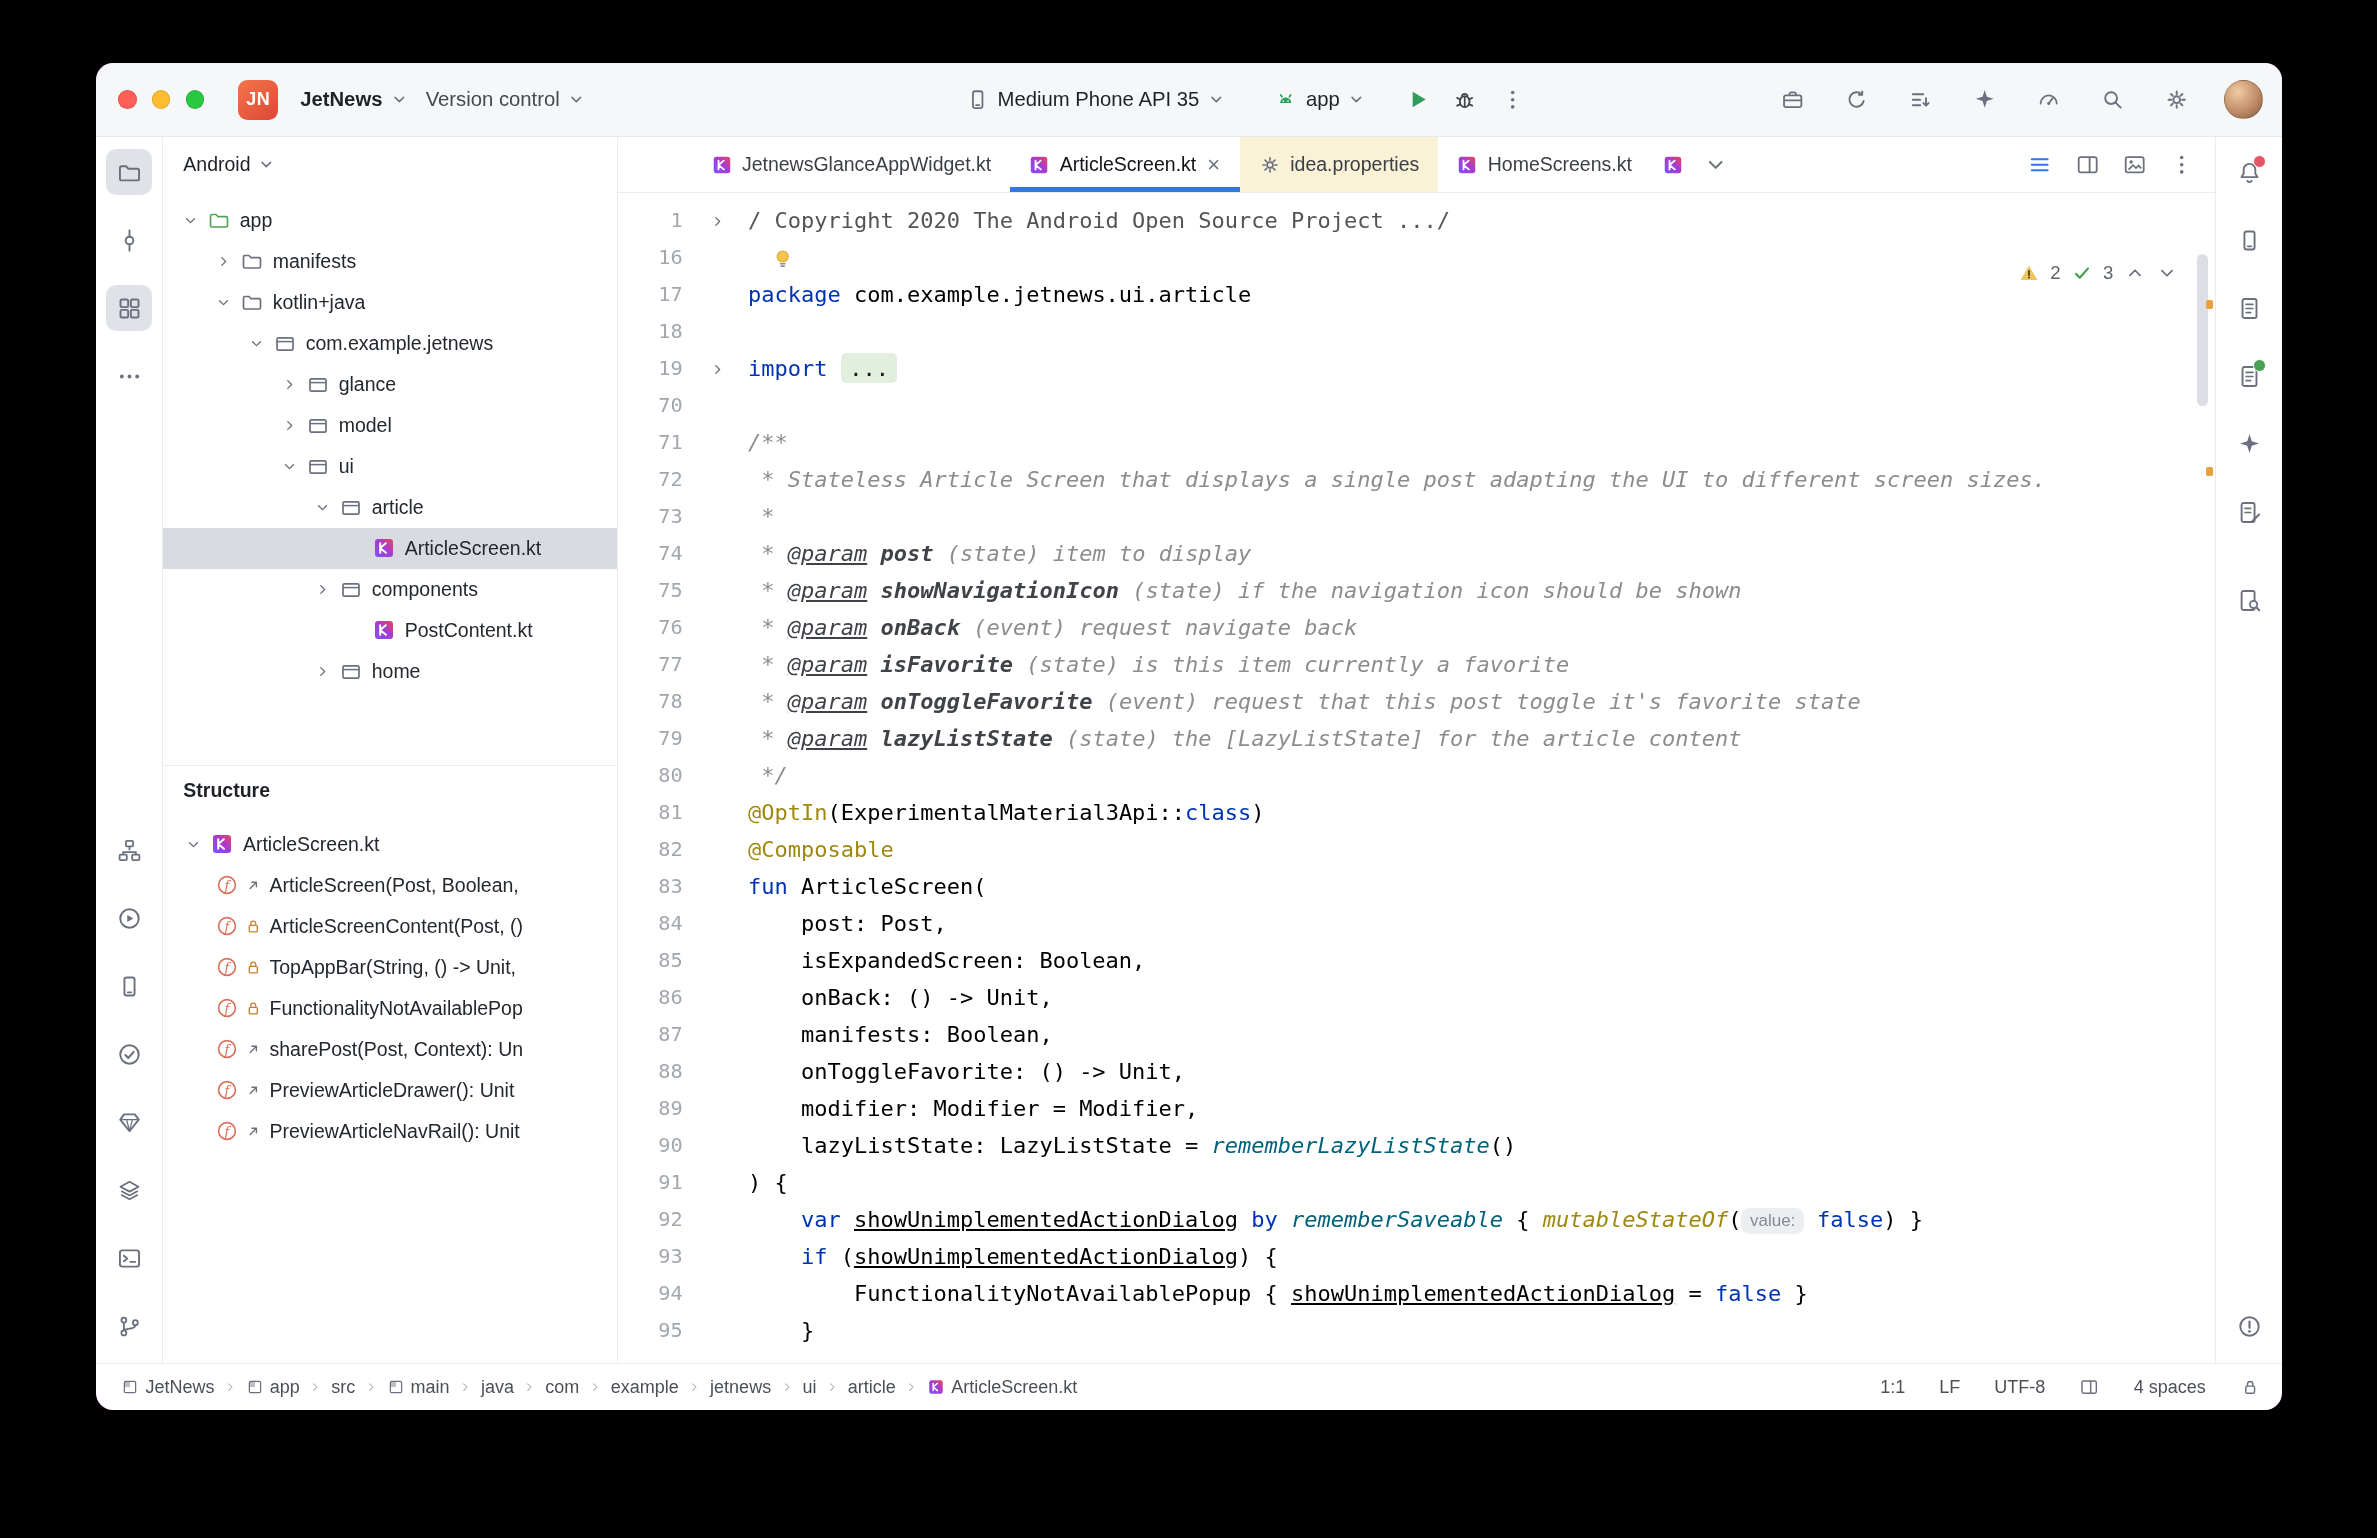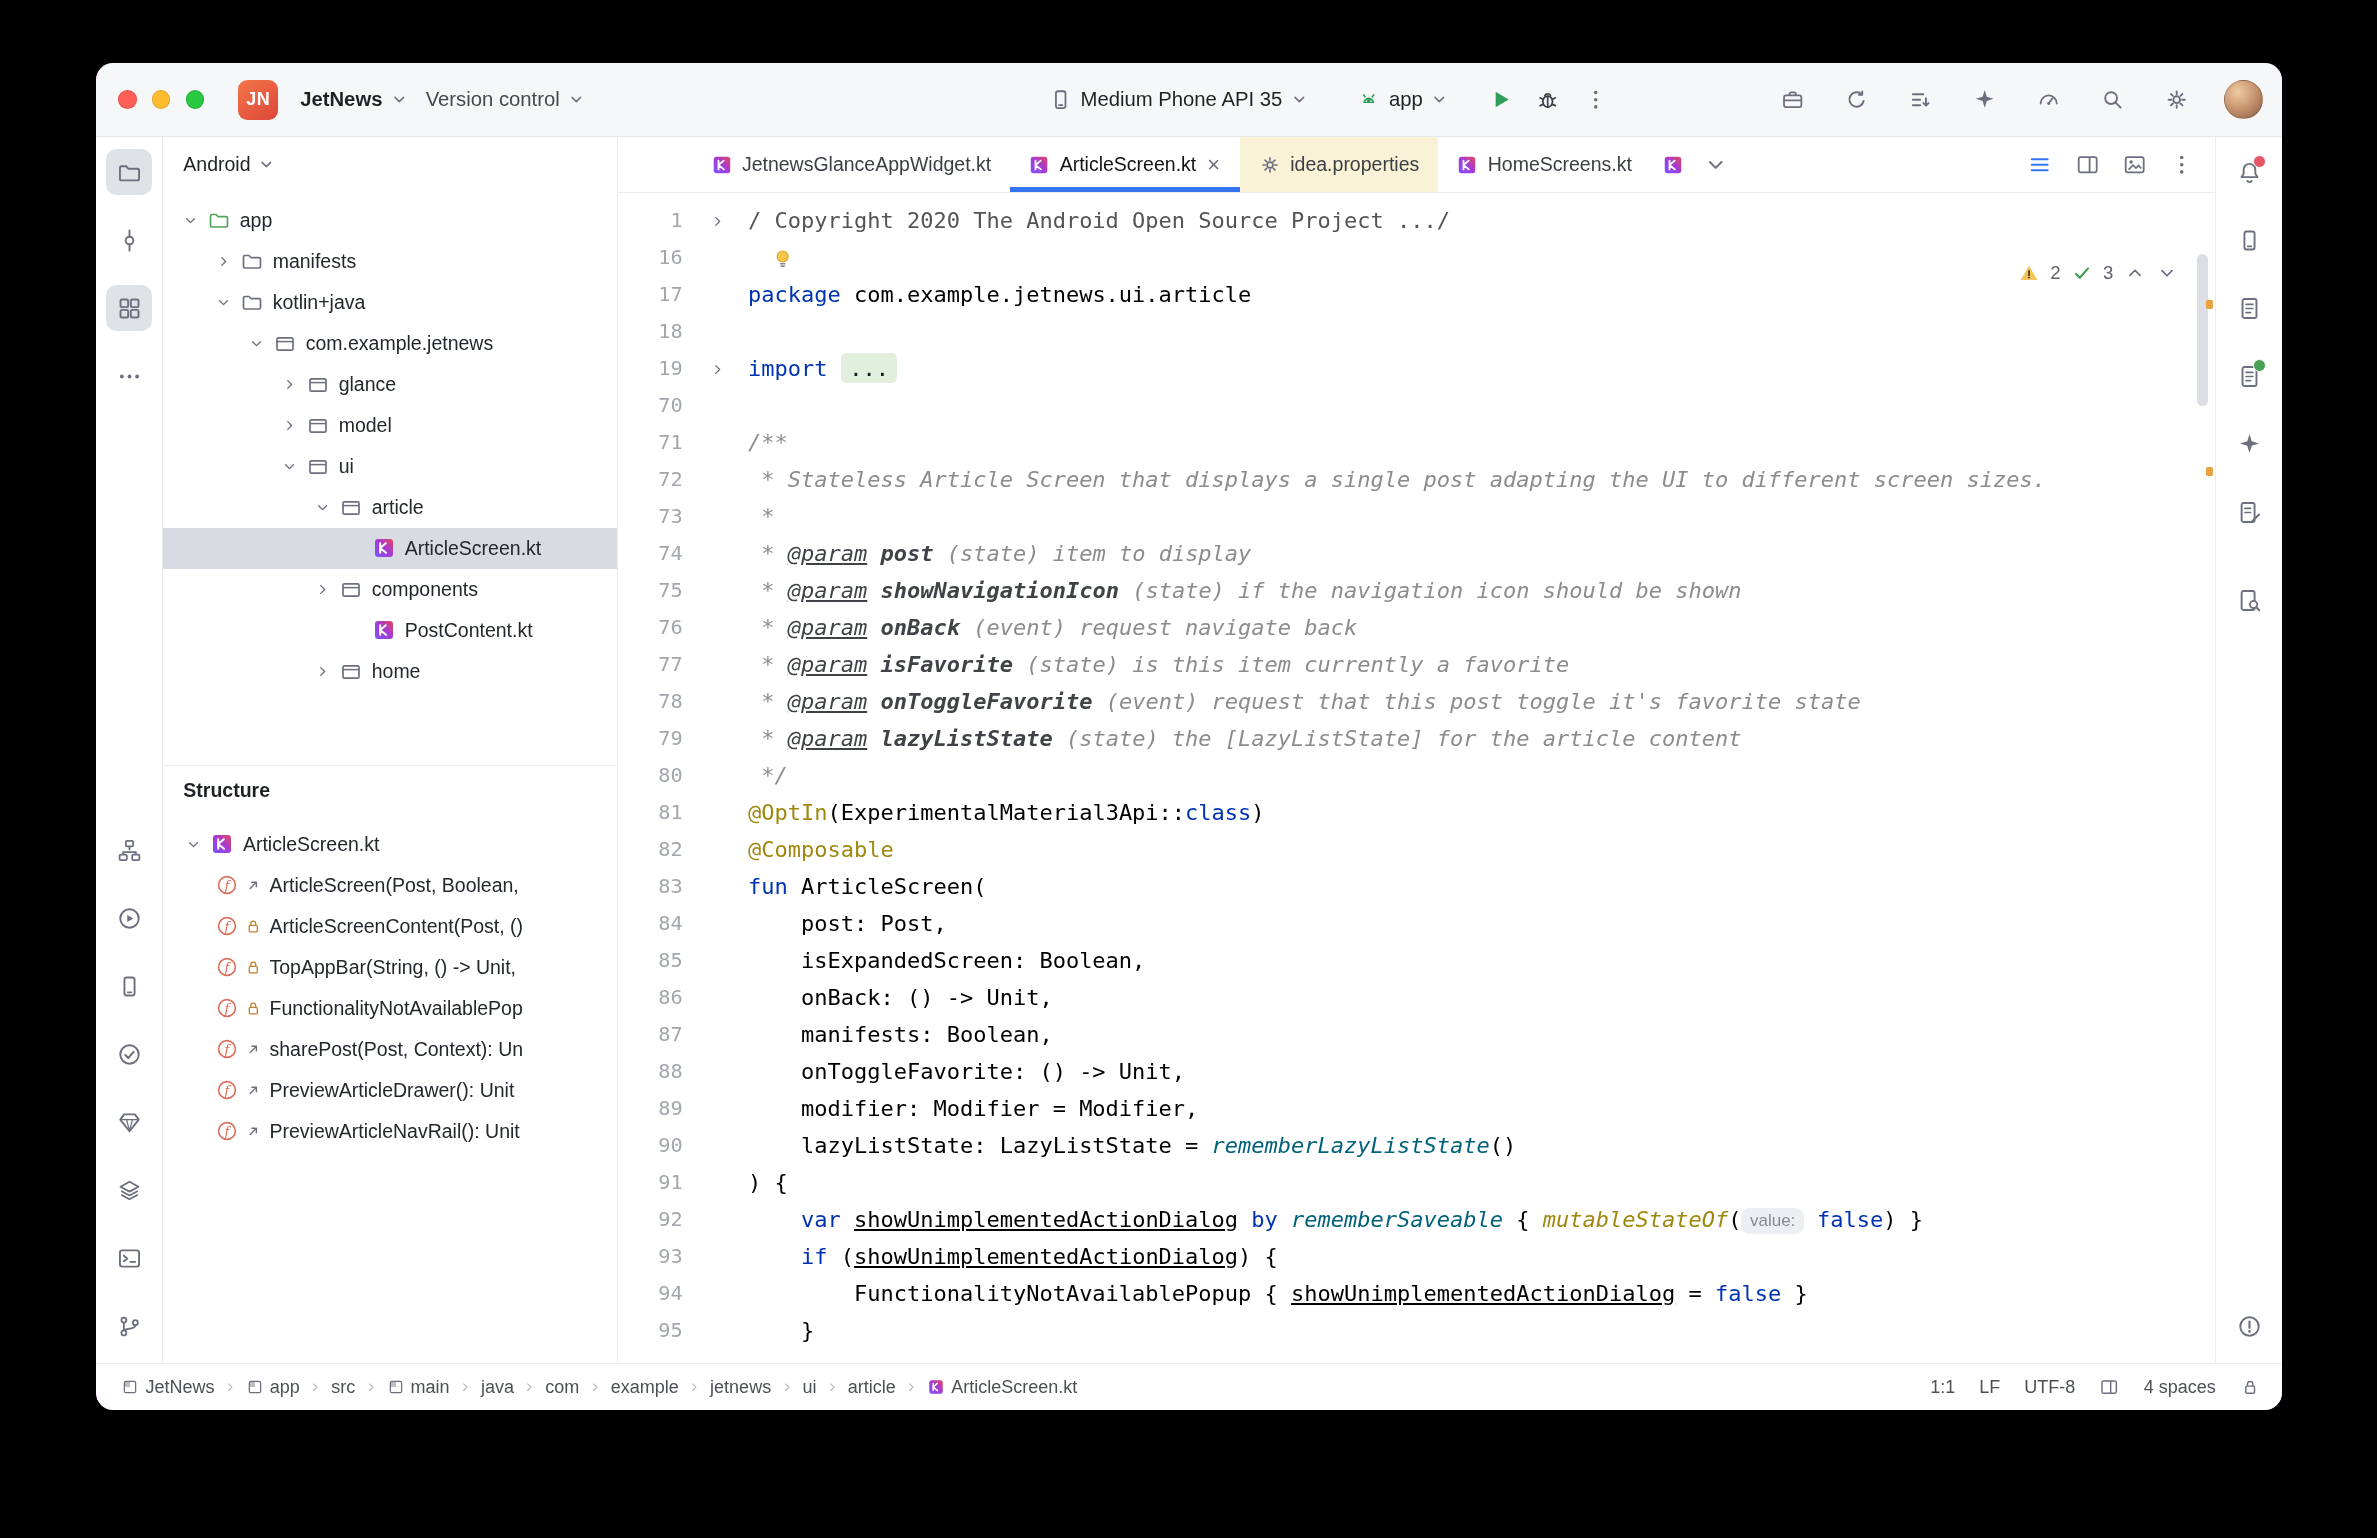--- a/index.html
+++ b/index.html
@@ -6,21 +6,21 @@
   html,body{width:2377px;height:1538px;background:#000;font-family:"Liberation Sans",sans-serif;overflow:hidden}
   .window{position:absolute;left:96px;top:63px;width:2186px;height:1347px;background:#a21caf;border-radius:17px;overflow:hidden;box-shadow:0 34px 102px rgba(0,0,0,.6);display:flex;flex-direction:column}
   
   .titlebar{height:74px;flex:none;background:#f6f7f9;border-bottom:0.8px solid #e6e8ec;display:flex;align-items:center;padding:0 18.6px 0 22px;position:relative}
   .traffic{display:flex;gap:15.2px;margin-right:34px}
   .tdot{width:18.6px;height:18.6px;border-radius:50%;border:0.8px solid rgba(0,0,0,.12)}
   .tb-logo{width:40px;height:40px;border-radius:9.3px;background:linear-gradient(140deg,#f4764a,#dd4637);color:#fff;font-weight:bold;font-size:18px;display:flex;align-items:center;justify-content:center;letter-spacing:0.4px;margin-right:13.5px}
   .tb-item{display:flex;align-items:center;gap:7.6px;padding:6.8px 8.5px;border-radius:8.5px;color:#1e2126;font-size:20.3px;white-space:nowrap}
   .tb-strong{font-weight:bold}
   .tb-muted{color:#45494f}
-  .tb-center{position:absolute;left:943px;top:0;height:100%;display:flex;align-items:center;gap:8.5px}
+  .tb-center{position:absolute;left:860px;top:0;height:100%;display:flex;align-items:center;gap:8.5px}
   .tb-iconbtn{width:39px;height:39px;border-radius:8.5px;display:flex;align-items:center;justify-content:center}
   .tb-right{margin-left:auto;display:flex;align-items:center;gap:27px;padding-right:6.8px}
   .tb-right .tbtn{width:37px;height:37px;border-radius:8.5px;display:flex;align-items:center;justify-content:center}
   .avatar{width:39px;height:39px;border-radius:50%;margin-left:22px;background:radial-gradient(circle at 35% 30%,#f0cba2,#c08d68 55%,#7e5a45);border:0.8px solid rgba(0,0,0,.15)}
   
   .ic{width:25.4px;height:25.4px;color:#6C707E;flex:none;display:inline-block;vertical-align:middle}
   .ic-sm{width:18.6px;height:18.6px}
   .green{color:#2f9e5b}
   .blue{color:#3574F0}
   .dark{color:#3d4148}
@@ -95,21 +95,21 @@
   .inspections .ic{width:22px;height:22px}
   .vthumb{position:absolute;right:6.8px;top:61px;width:11px;height:152px;border-radius:6px;background:#dcdee3}
   .mark{position:absolute;right:2.5px;width:6.8px;height:8.5px;border-radius:1.7px;background:#E9A23F}
   .m1{top:107px}.m2{top:274px}
   
   .statusbar{height:47px;flex:none;border-top:0.8px solid #ebecef;display:flex;align-items:center;padding:0 22px;font-size:18px;color:#4c5056;background:#fff}
   .crumbs{display:flex;align-items:center;gap:5.1px;white-space:nowrap;overflow:hidden}
   .crumb{display:flex;align-items:center;gap:6px;padding:2.5px 3.4px;border-radius:5.1px}
   .crumb .ic{width:18px;height:18px}
   .crumbs .sep{width:14.4px;height:14.4px;color:#b3b7bd}
-  .sb-right{margin-left:auto;display:flex;align-items:center;gap:24px}
+  .sb-right{margin-left:auto;display:flex;align-items:center;gap:34px}
   .sb-right .ic{width:20.3px;height:20.3px}
 </style>
 </head>
 <body>
 
 <svg width="0" height="0" style="position:absolute">
 <defs>
   <linearGradient id="kgrad" x1="0" y1="1" x2="1" y2="0">
     <stop offset="0" stop-color="#7F52FF"></stop>
         <stop offset=".55" stop-color="#A83AD0"></stop>

